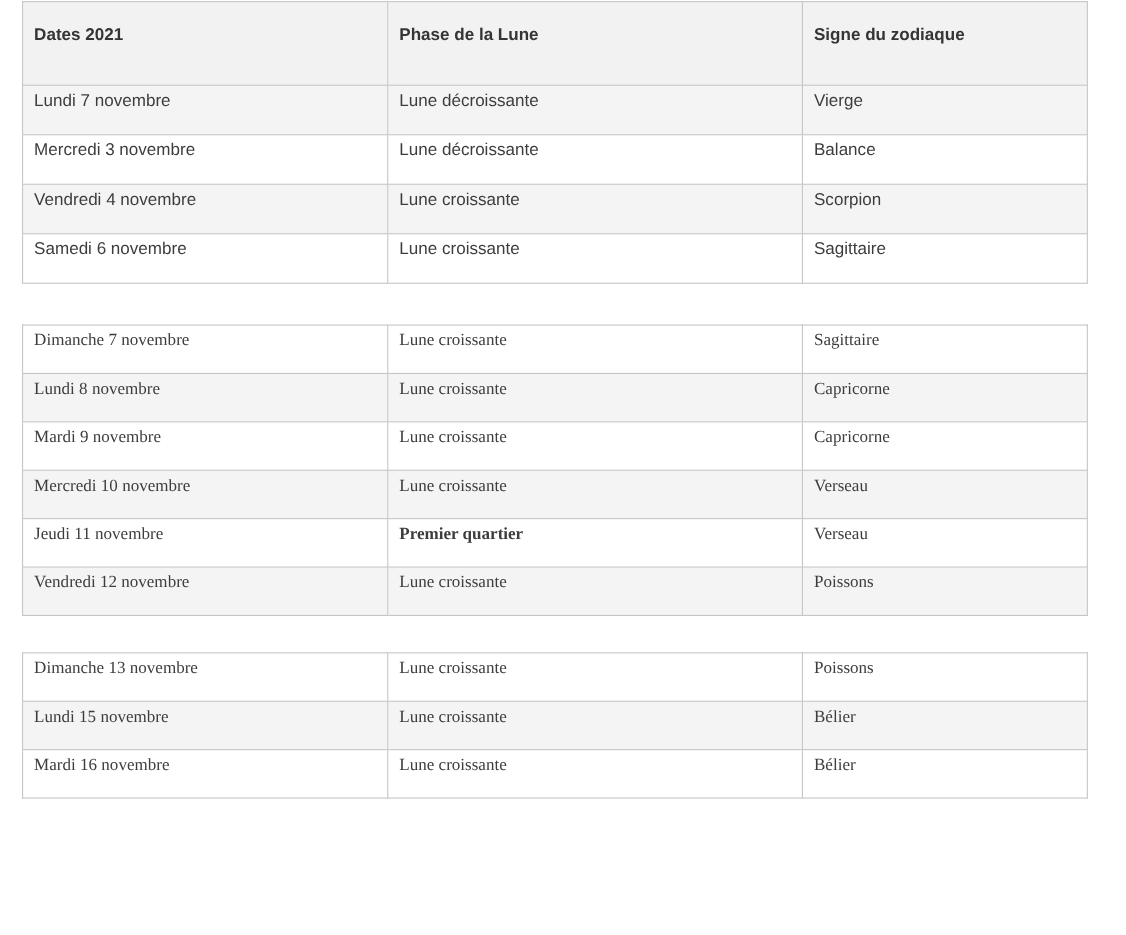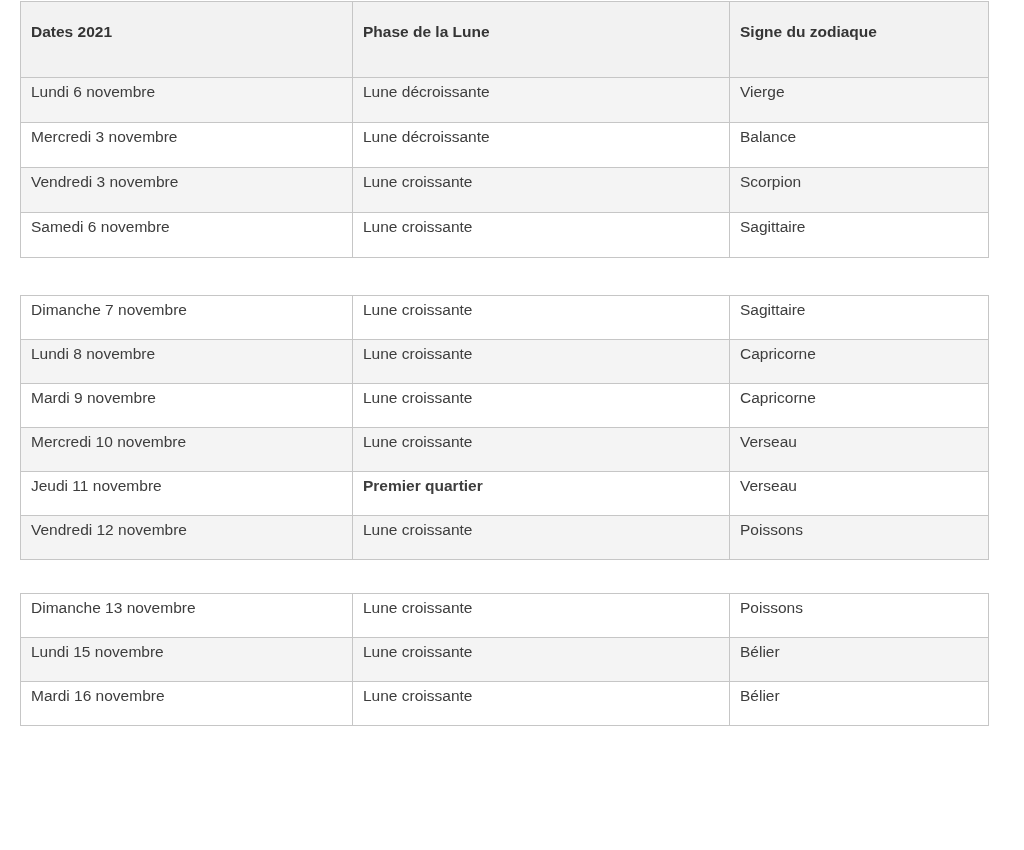--- a/index.html
+++ b/index.html
@@ -36,21 +36,21 @@
     white-space: nowrap;
     overflow: hidden;
   }
   table.cal th {
     height: 76px;
     font-weight: bold;
     color: #353535;
     background: #f2f2f2;
   }
   table.cal#t1 td { height: 45px; }
-  table.cal#t2 td, table.cal#t3 td { height: 44px; }
+  table.cal#t2 td, table.cal#t3 td { height: 44px; font-family: Liberation Serif, serif; }
   
   #t1 tbody tr:nth-child(odd) td { background: #f4f4f4; }
   #t2 tbody tr:nth-child(even) td { background: #f4f4f4; }
   #t3 tbody tr:nth-child(even) td { background: #f4f4f4; }
   #t1 { margin-top: 0px; }
   #t2 { margin-top: 37px; }
   #t3 { margin-top: 33px; }
   td.phase-bold { font-weight: bold; color: #333333; }
 </style>
 </head>
@@ -66,31 +66,31 @@
       </colgroup>
     <thead>
       <tr>
         <th>Dates 2021</th>
         <th>Phase de la Lune</th>
         <th>Signe du zodiaque</th>
       </tr>
     </thead>
     <tbody>
         <tr>
-          <td>Lundi 6 novembre</td>
+          <td>Lundi 7 novembre</td>
           <td>Lune décroissante</td>
           <td>Vierge</td>
         </tr>
         <tr>
           <td>Mercredi 3 novembre</td>
           <td>Lune décroissante</td>
           <td>Balance</td>
         </tr>
         <tr>
-          <td>Vendredi 3 novembre</td>
+          <td>Vendredi 4 novembre</td>
           <td>Lune croissante</td>
           <td>Scorpion</td>
         </tr>
         <tr>
           <td>Samedi 6 novembre</td>
           <td>Lune croissante</td>
           <td>Sagittaire</td>
         </tr>
       </tbody>
   </table>

